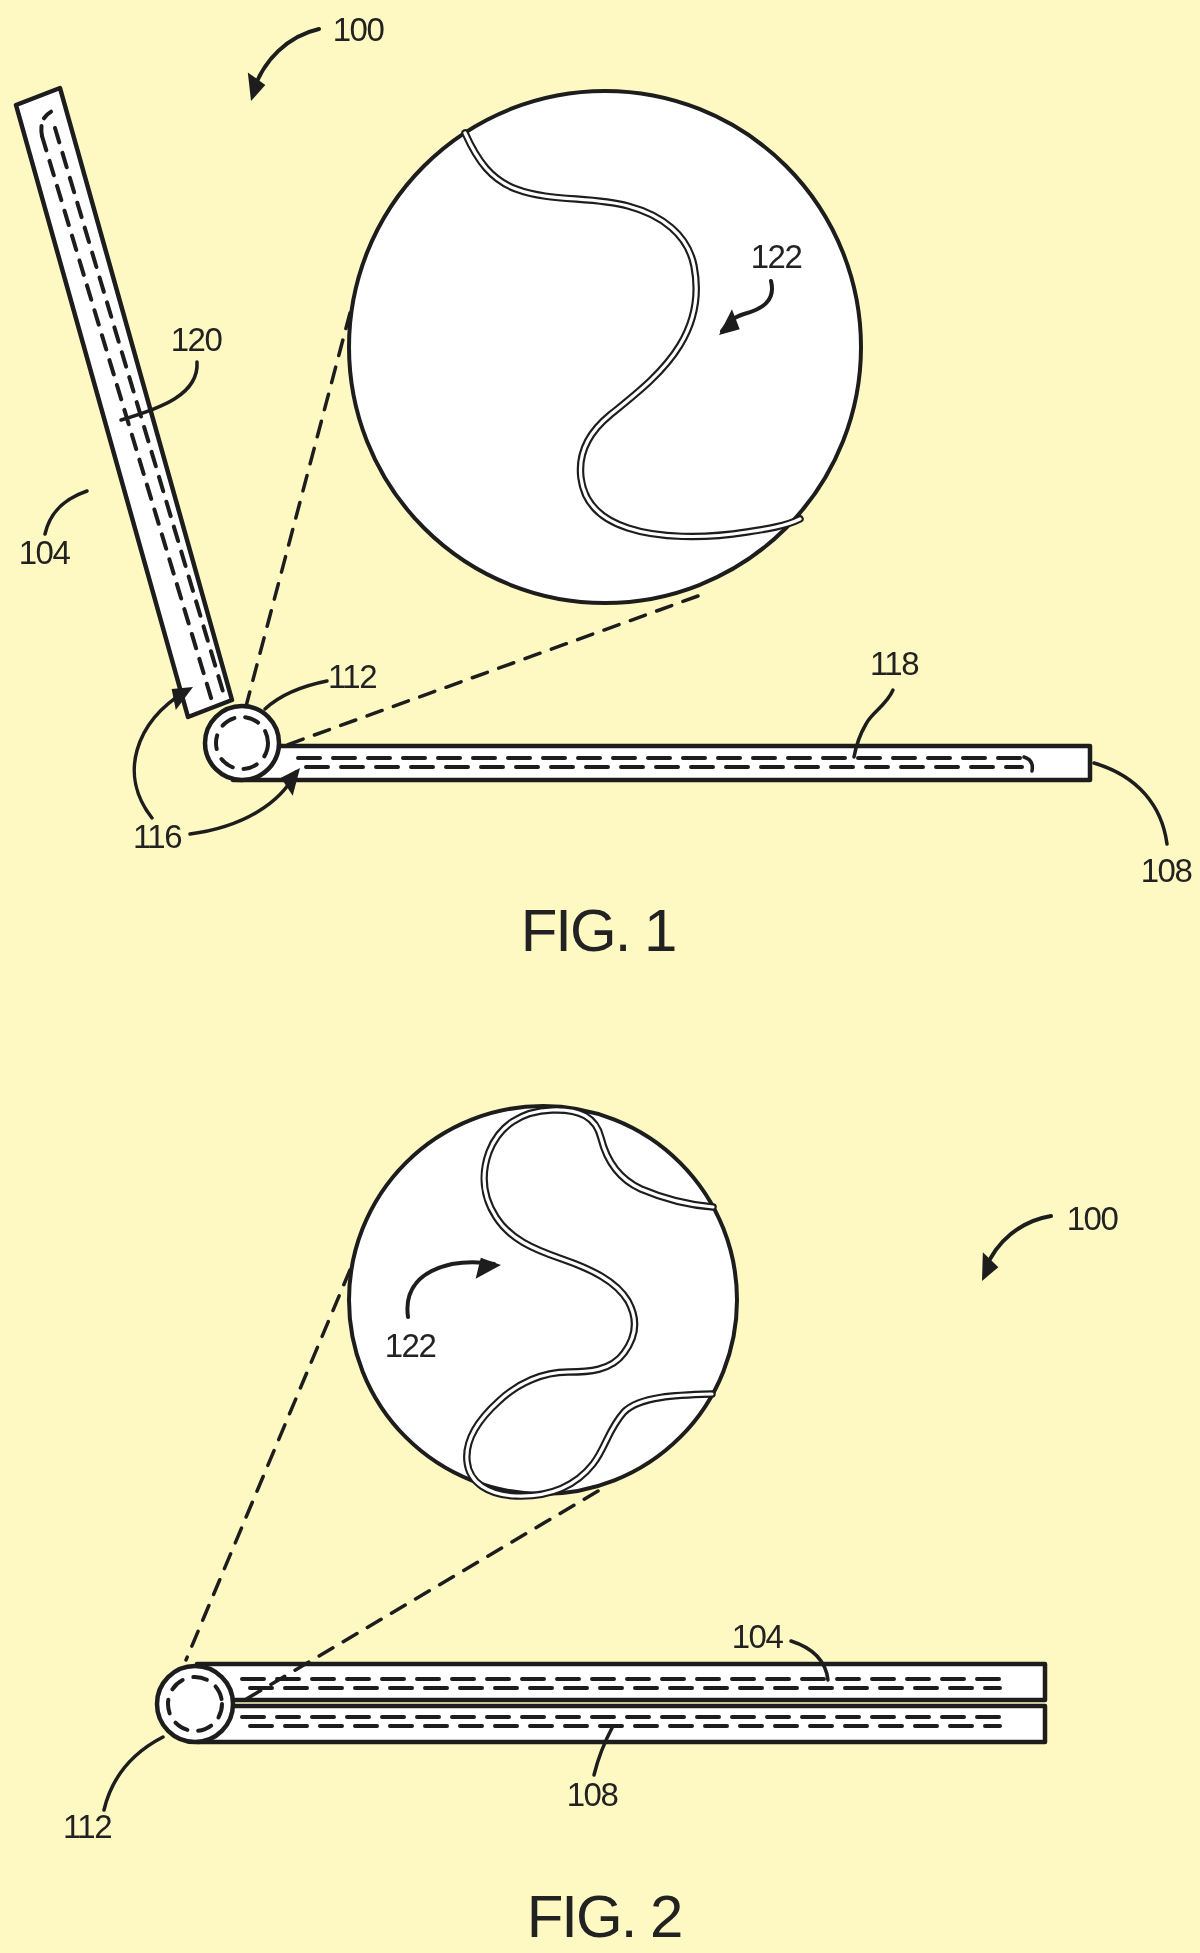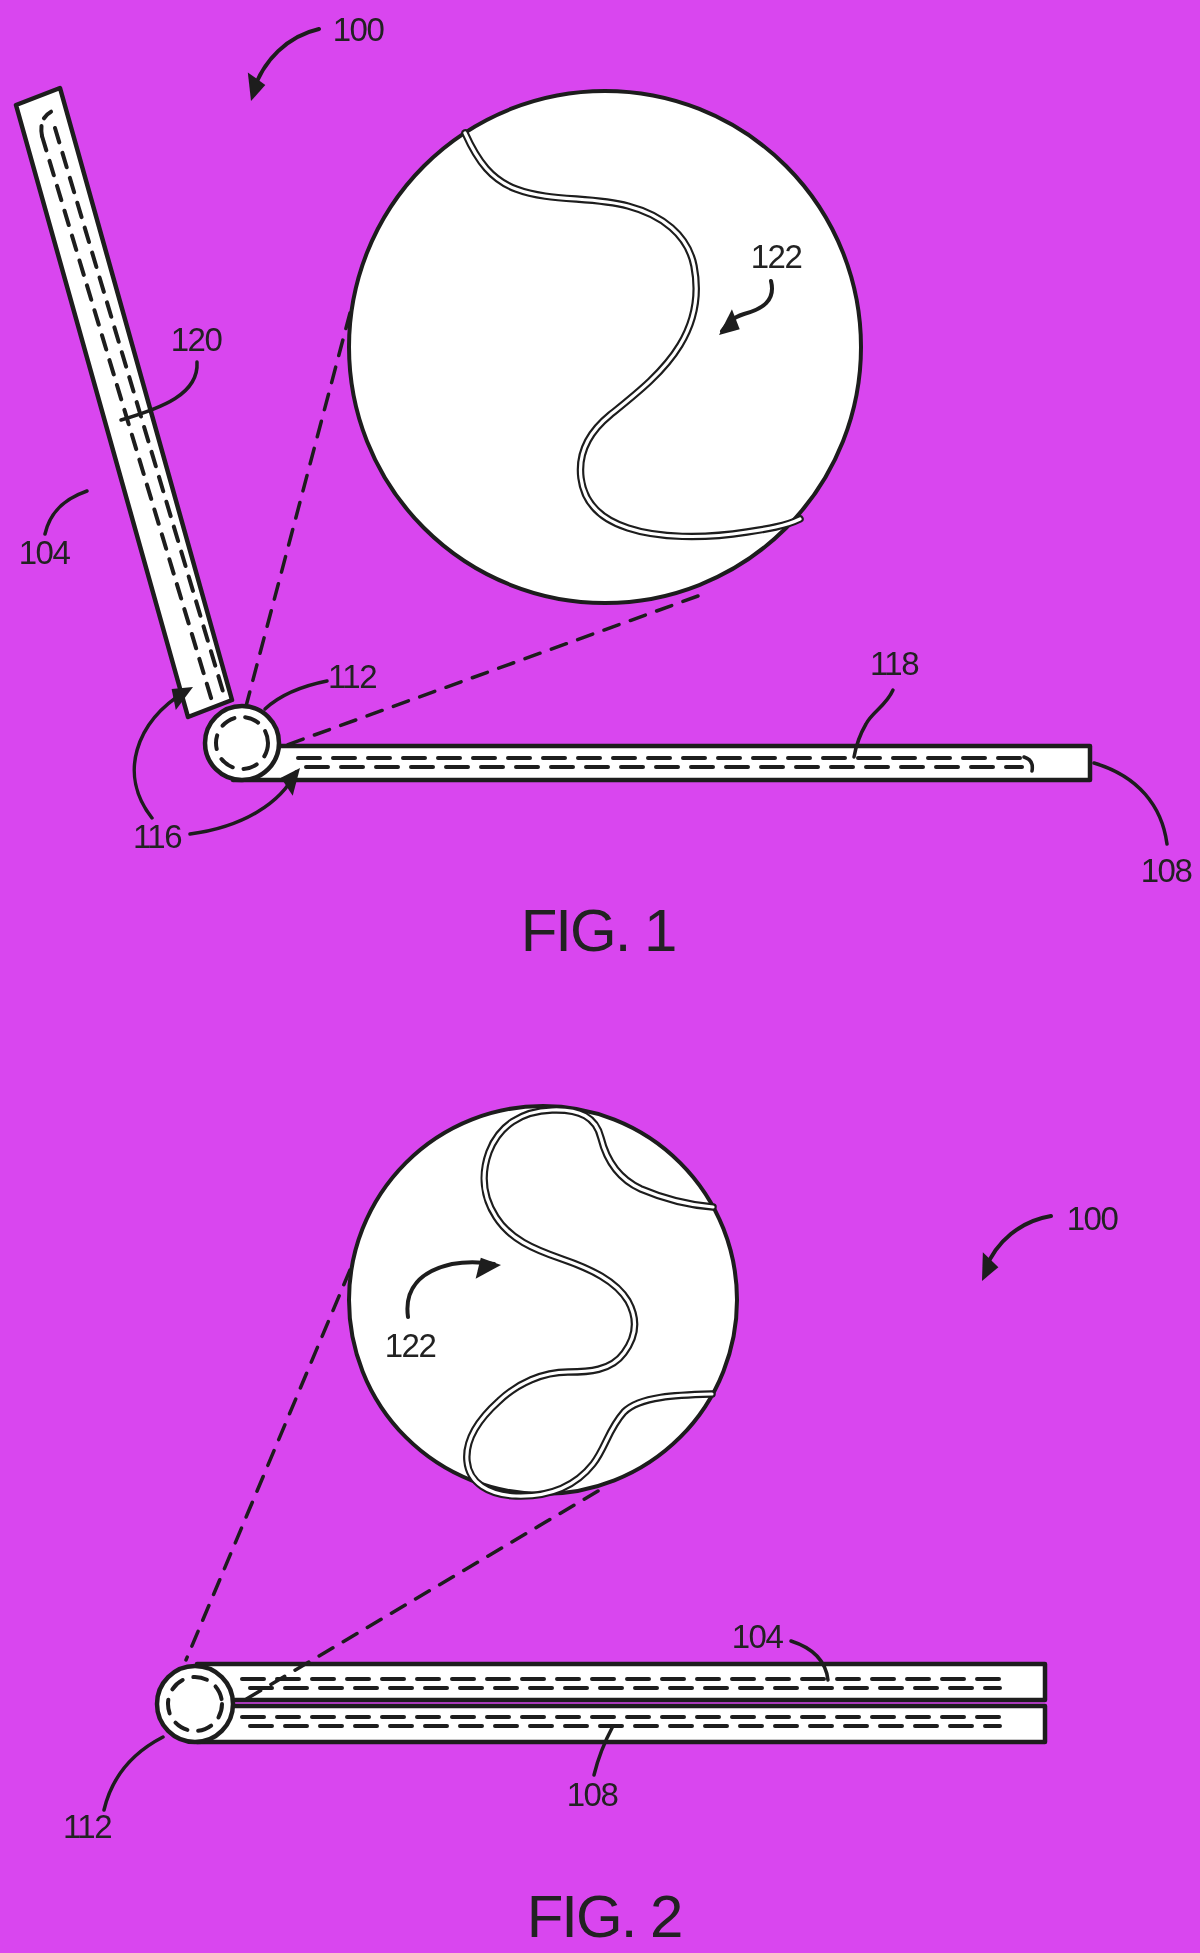--- a/index.html
+++ b/index.html
@@ -1,16 +1,16 @@
 <!DOCTYPE html>
 <html><head>
 <meta charset="utf-8">
 <style>
   html,body{margin:0;padding:0;background:#ffffff;}
-  .sheet{position:relative;width:1200px;height:1953px;background:#d946ef;overflow:hidden;}
+  .sheet{position:relative;width:1200px;height:1953px;background:#fef9c3;overflow:hidden;}
   svg{position:absolute;left:0;top:0;}
   .ink{stroke:#1d1d1d;fill:none;stroke-linecap:round;stroke-linejoin:round;}
   .fillwhite{fill:#ffffff;}
   .arrowhead{fill:#1d1d1d;stroke:none;}
   text{fill:#222222;font-family:"Liberation Sans","DejaVu Sans",sans-serif;}
   .ref{font-size:33px;letter-spacing:-1.5px;text-anchor:middle;}
   .cap{font-size:60px;letter-spacing:-2px;text-anchor:middle;}
 </style>
 </head>
 <body>

